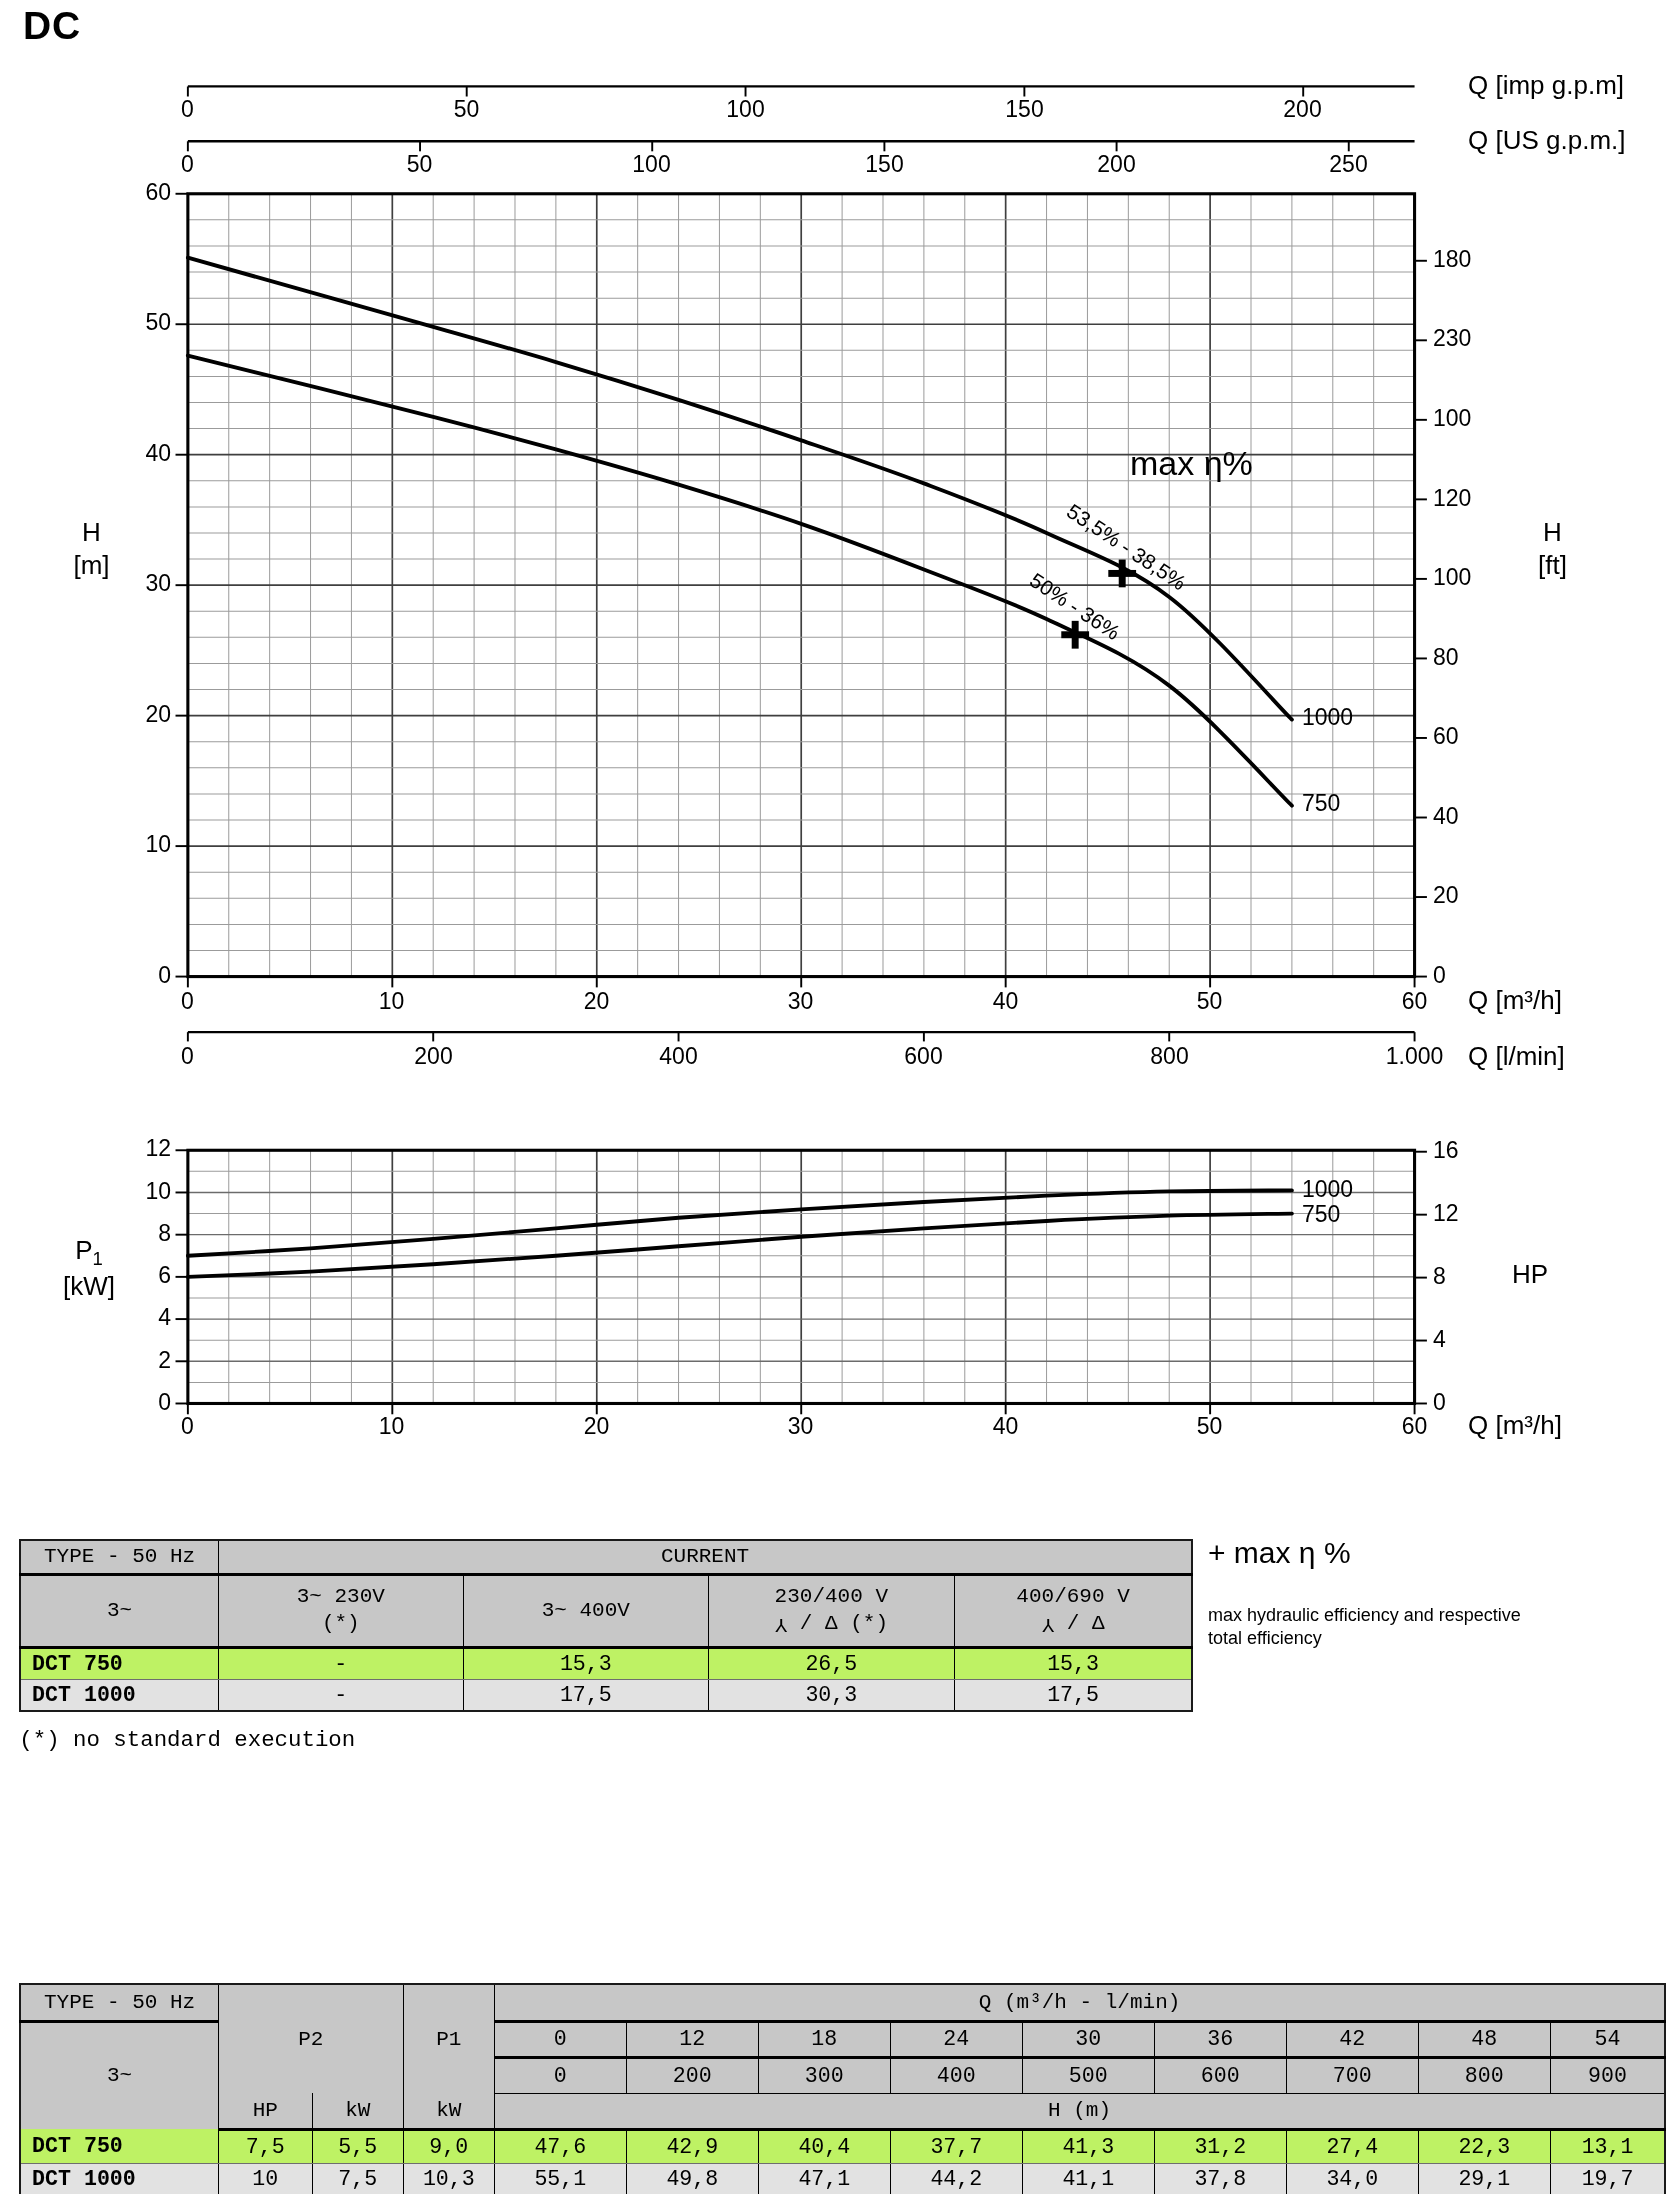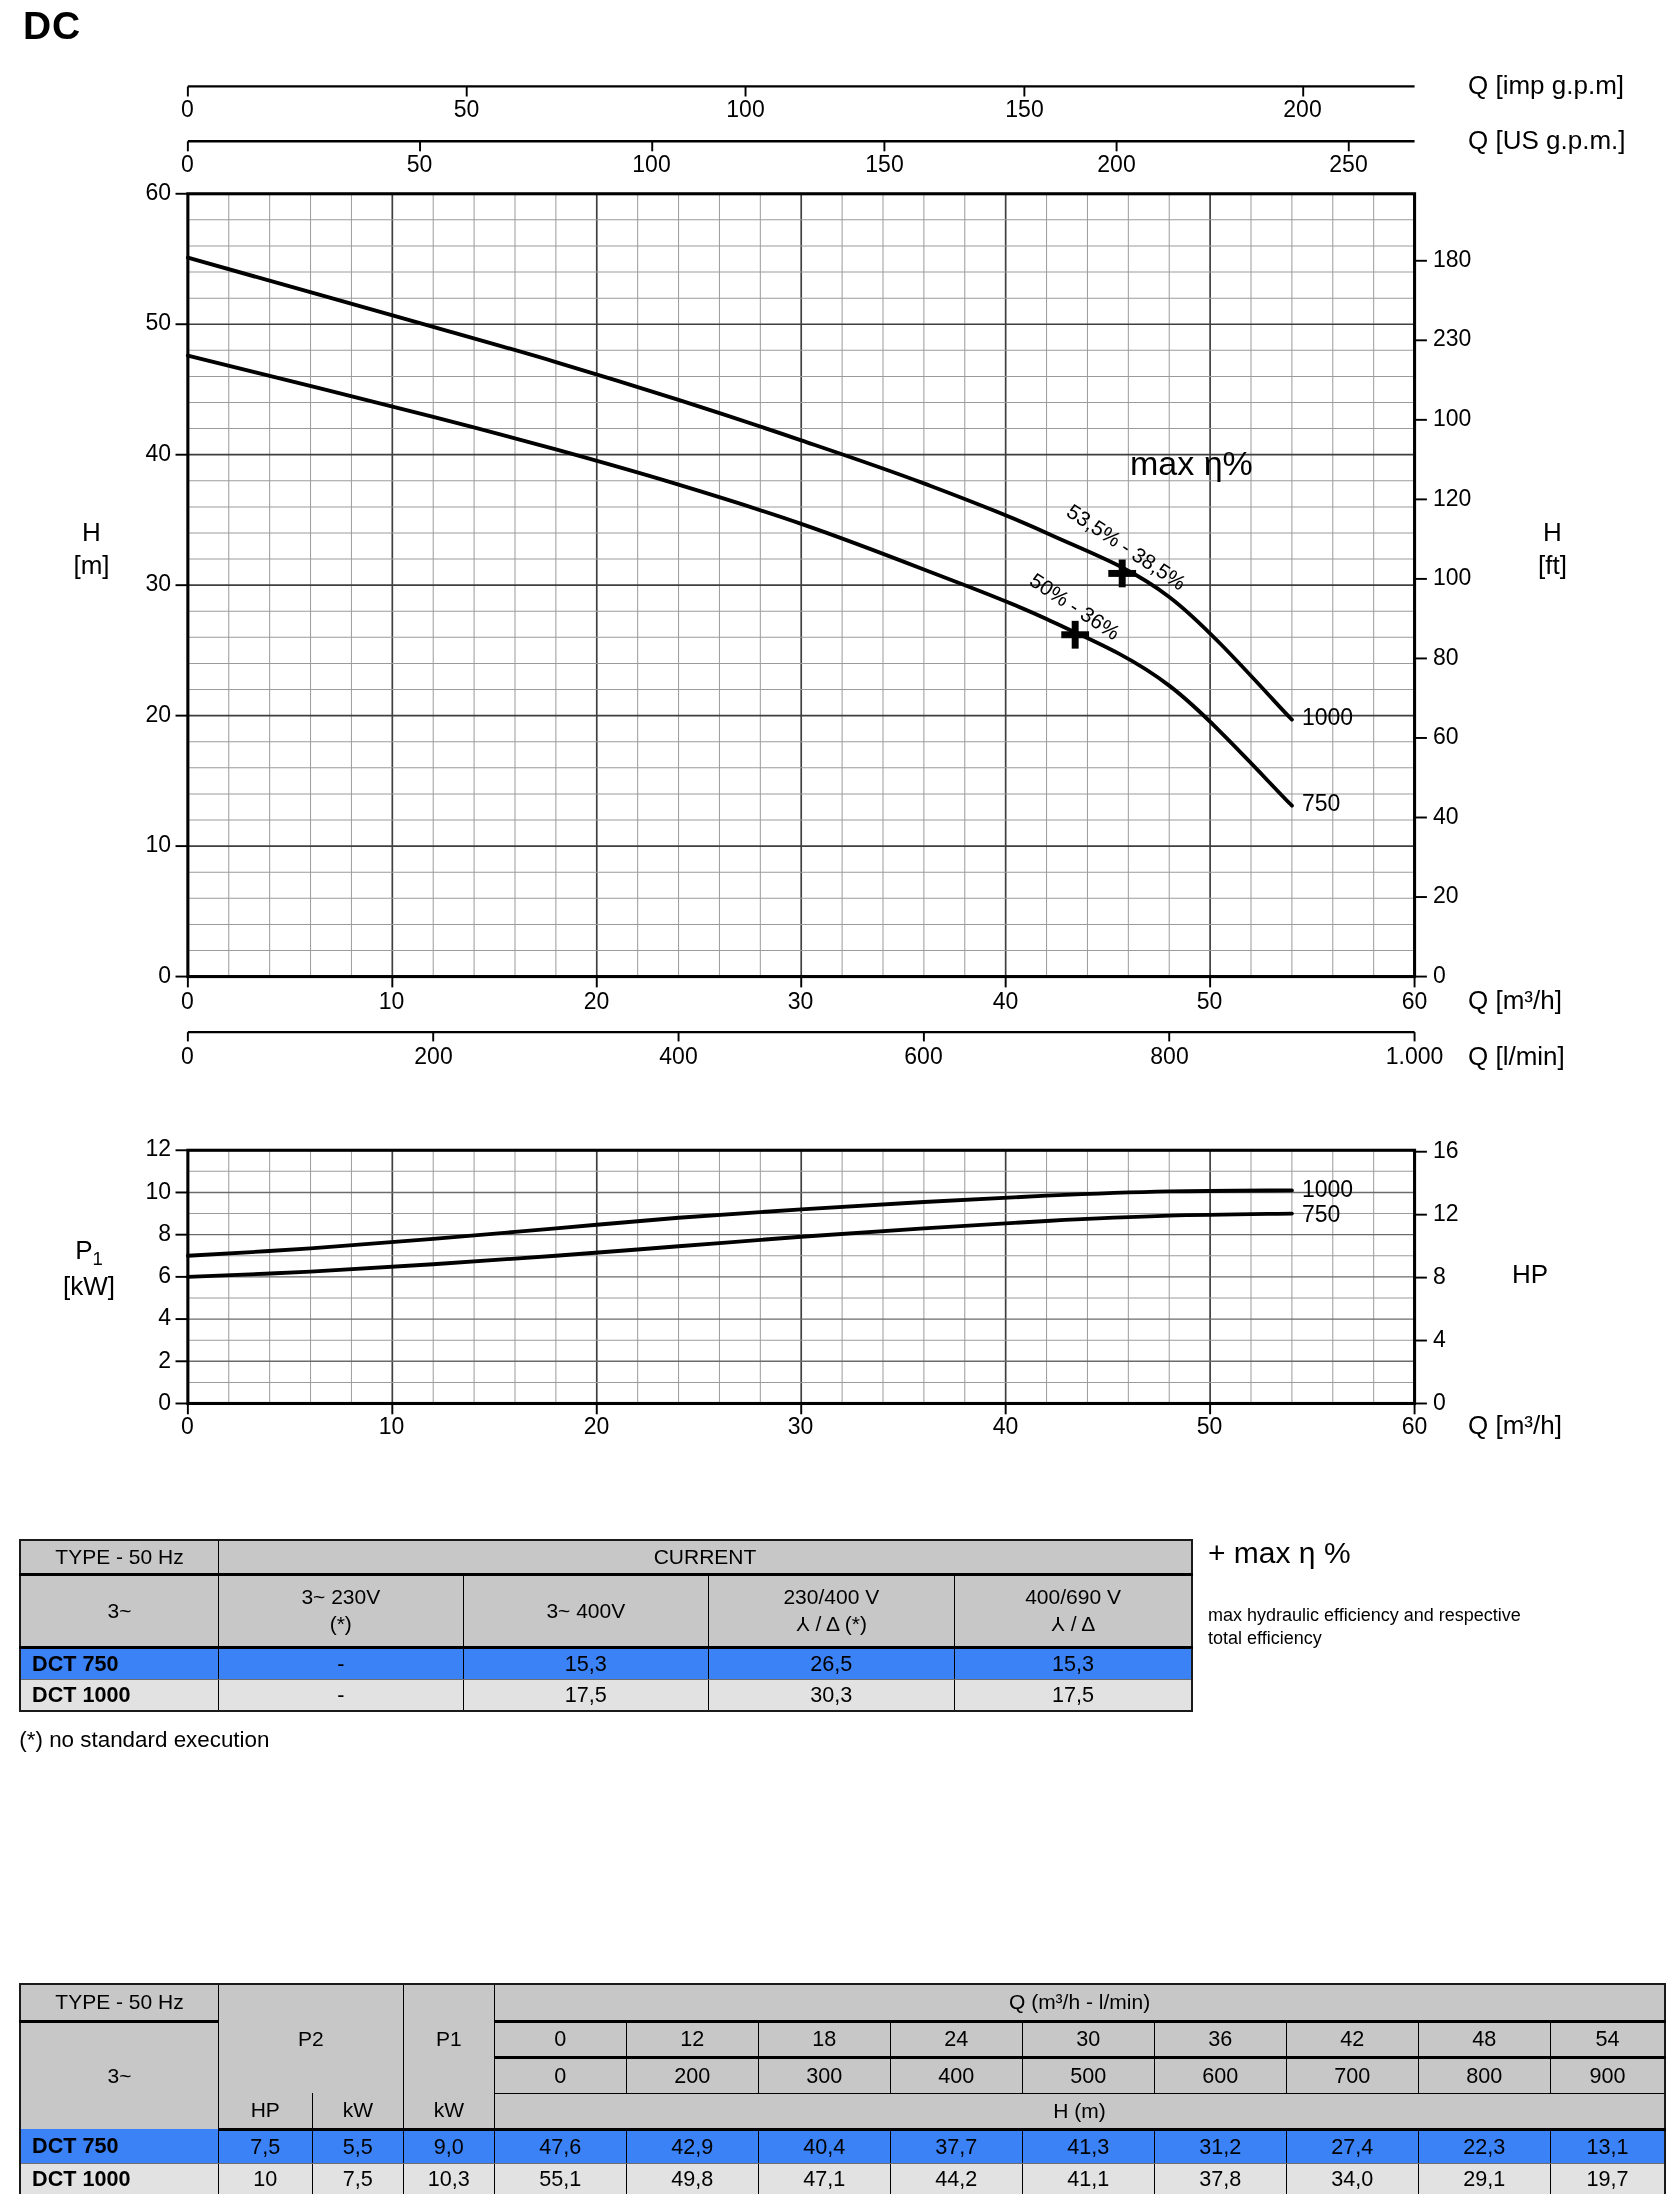--- a/index.html
+++ b/index.html
@@ -8,35 +8,35 @@
   #labels div{position:absolute;}
   .lbl{position:absolute;font-size:23px;line-height:1.08;white-space:nowrap;color:#000;}
   .unit{font-size:26px;}
   .title{font-size:39px;font-weight:bold;letter-spacing:0.8px;}
   .curve-lbl{font-size:23px;}
   .eta{font-size:34px;}
   .marker-lbl{font-size:21px;transform-origin:left top;transform:rotate(33.5deg);}
   .center{text-align:center;}
   svg{position:absolute;left:0;top:0;}
   
-  table{border-collapse:collapse;table-layout:fixed;position:absolute;background:#3b82f6;}
+  table{border-collapse:collapse;table-layout:fixed;position:absolute;background:#bef264;font-family:Liberation Mono, monospace;}
   td{font-size:21px;text-align:center;vertical-align:middle;padding:0;
      border-left:1.5px solid #000;border-right:1.5px solid #000;overflow:hidden;}
   .tbl{border:2.3px solid #1a1a1a;}
   .hdr{background:#c7c7c7;}
   .stripe{background:#e2e2e2;}
   .thickb{border-bottom:3.1px solid #000;}
   .thinb{border-bottom:1.5px solid #000;}
   .rowsep{border-bottom:1.5px solid #6e6e6e;}
   .model{font-weight:bold;text-align:left;padding-left:10.8px;font-size:21.6px;}
   .num{font-size:21.6px;}
   .wye{display:inline-block;transform:rotate(180deg);}
   .note-title{position:absolute;font-size:30px;}
   .note-text{position:absolute;font-size:18px;line-height:1.3;}
-  .footnote{position:absolute;font-size:22.4px;}
+  .footnote{position:absolute;font-size:22.4px;font-family:Liberation Mono, monospace;}
   .twoline{line-height:1.25;}
 </style>
 </head>
 <body>
 
 <svg id="plot" width="1675" height="2194" viewBox="0 0 2169 2842">
     <line x1="295.9666666666667" y1="251" x2="295.9666666666667" y2="1265" stroke="#9b9b9b" stroke-width="1.3"></line>
     <line x1="348.93333333333334" y1="251" x2="348.93333333333334" y2="1265" stroke="#9b9b9b" stroke-width="1.3"></line>
     <line x1="401.9" y1="251" x2="401.9" y2="1265" stroke="#9b9b9b" stroke-width="1.3"></line>
     <line x1="454.8666666666667" y1="251" x2="454.8666666666667" y2="1265" stroke="#9b9b9b" stroke-width="1.3"></line>

